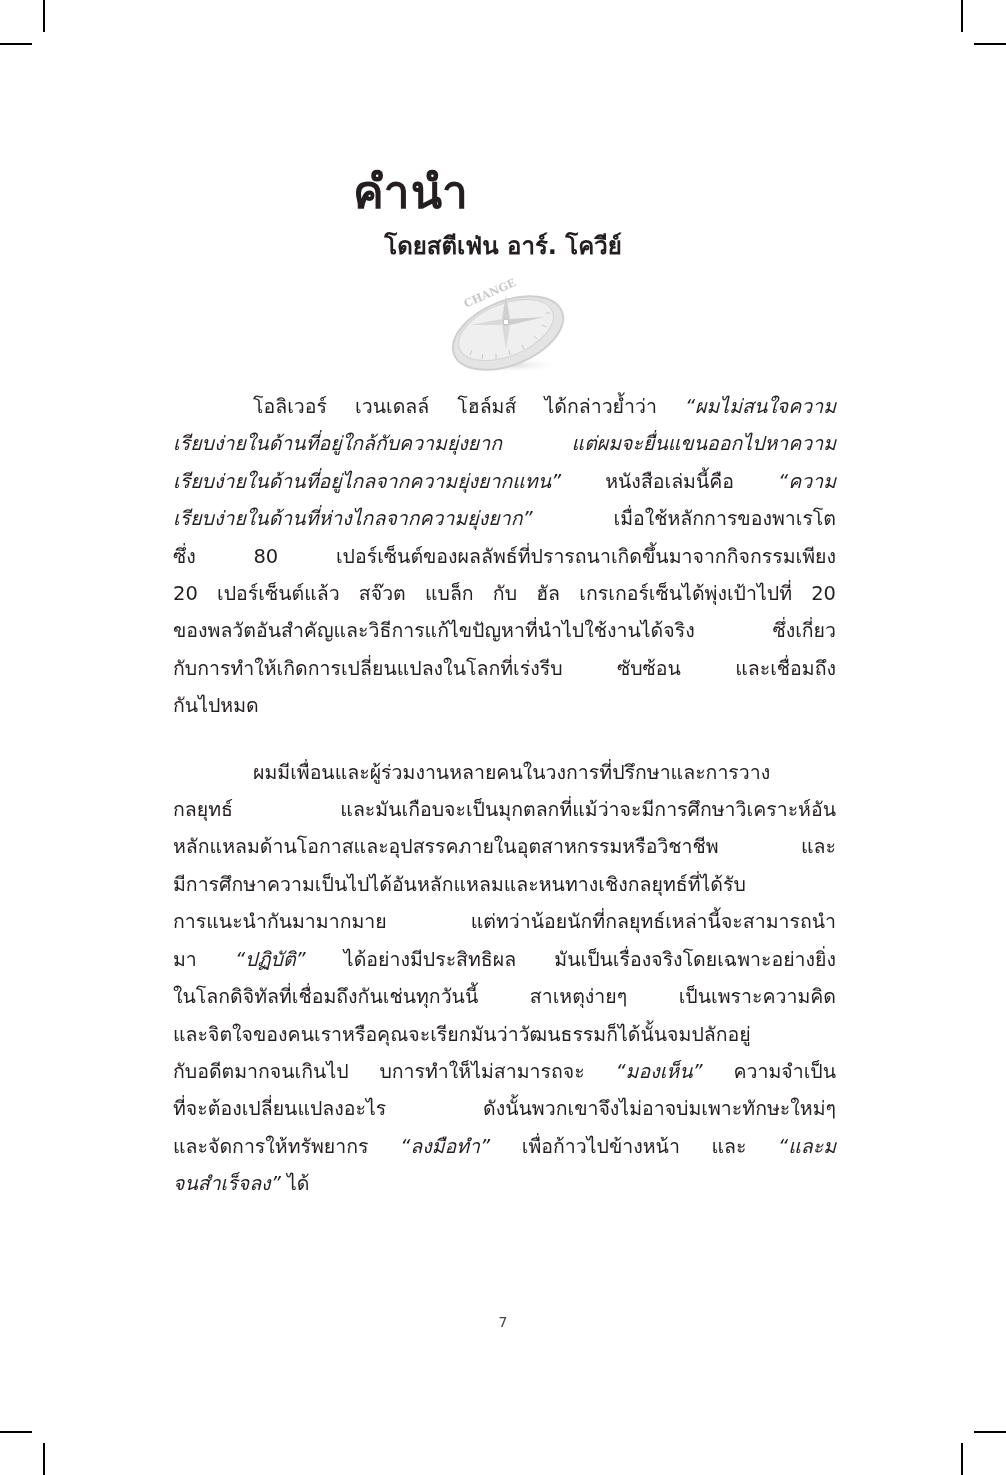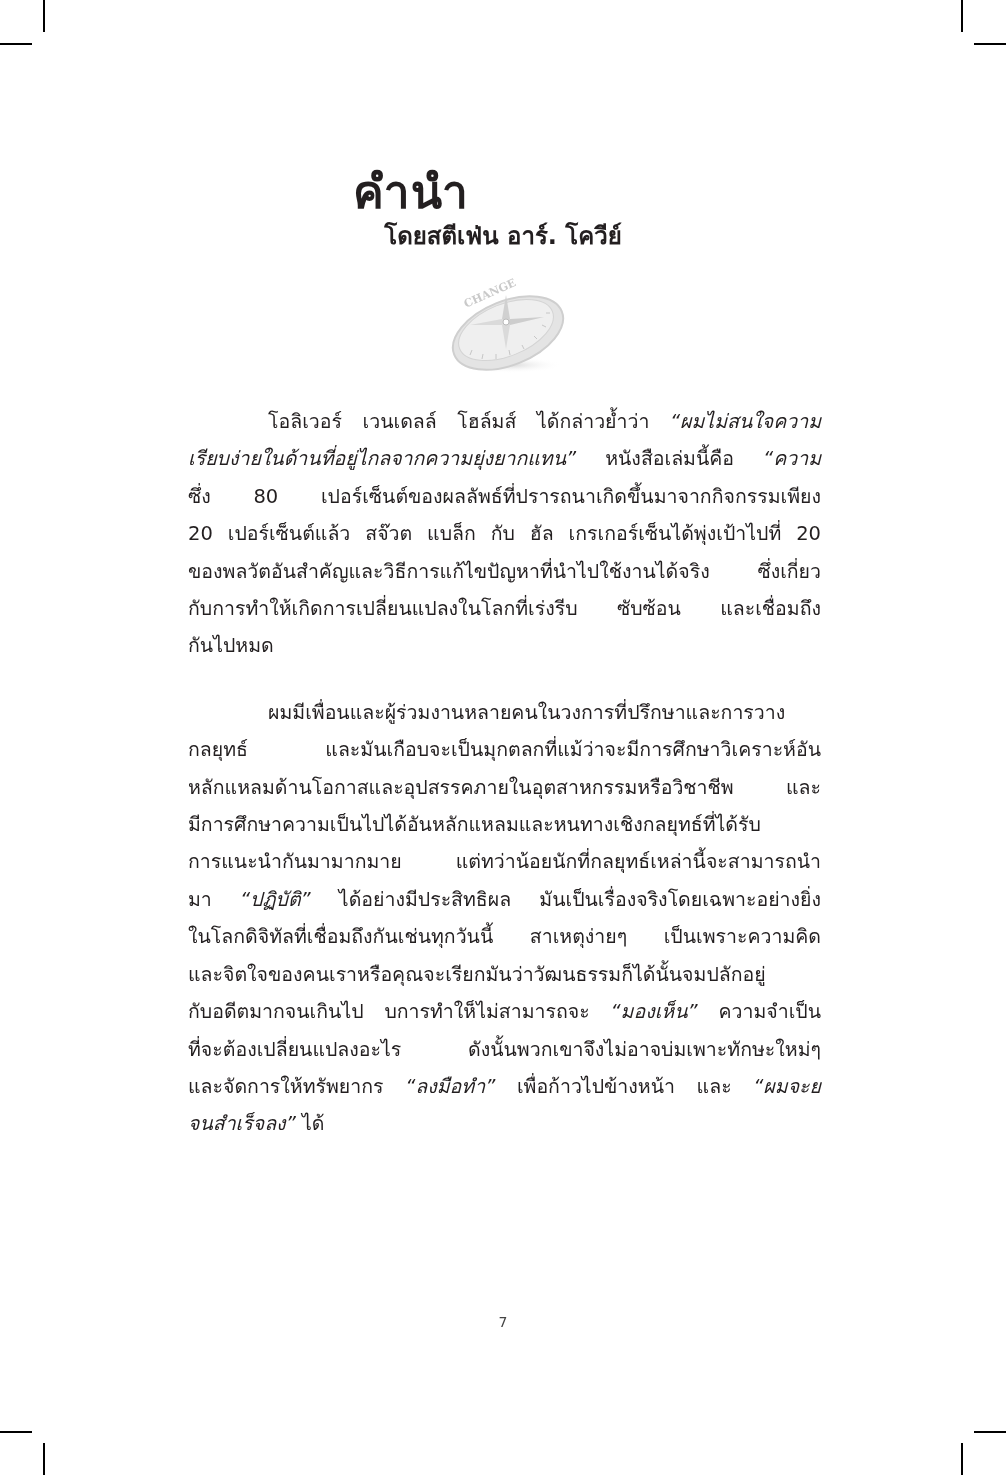--- a/index.html
+++ b/index.html
@@ -1,24 +1,24 @@
 <!DOCTYPE html>
 <html><head>
   <meta charset="utf-8">
   <style>
     html, body { margin: 0; padding: 0; background: #ffffff; }
     body { width: 1006px; height: 1475px; position: relative; overflow: hidden; font-family: "DejaVu Sans", sans-serif; color: #231f20; }
     .crop { position: absolute; background: #000; }
     .crop.v { width: 2px; height: 32px; }
     .crop.h { height: 2px; width: 32px; }
     .title { position: absolute; top: 155px; left: 0; width: 822px; text-align: center; font-size: 46px; font-weight: bold; letter-spacing: 1px; }
-    .subtitle { position: absolute; top: 216px; left: 0; width: 1006px; text-align: center; font-size: 24px; font-weight: bold; }
+    .subtitle { position: absolute; top: 226px; left: 0; width: 1006px; text-align: center; font-size: 24px; font-weight: bold; }
     .compass { position: absolute; top: 275px; left: 440px; width: 130px; height: 100px; }
     .body-text { position: absolute; left: 173px; width: 663px; top: 388px; font-size: 19.5px; line-height: 37.4px; text-align: justify; }
-    .para { margin: 15px; text-indent: 80px; }
+    .para { margin: 0; text-indent: 80px; }
     .para + .para { margin-top: 29px; }
     .line { display: block; text-align-last: justify; white-space: nowrap; }
     .line.last { text-align-last: left; }
     .line.first { text-indent: 80px; }
     em { font-style: italic; }
     .page-num { position: absolute; top: 1314px; left: 0; width: 1006px; text-align: center; font-size: 14px; color: #444; }
   </style>
 </head>
 <body>
 
@@ -60,36 +60,38 @@
     <polygon points="30,50 62,44 66,47 62,50" fill="#dadada"></polygon>
     <polygon points="104,42 70,44 66,47 70,50" fill="#cdcdcd"></polygon>
     <circle cx="66" cy="47" r="3" fill="#ffffff" stroke="#bbb"></circle>
     <text x="22" y="26" transform="rotate(-24 40 20)" font-family="DejaVu Serif, serif" font-size="11" font-weight="bold" fill="#c9c9c9">CHANGE</text>
   </svg>
 </div>
 
 <div class="body-text" id="body-text">
     <div class="para" style="text-indent: 0px;">
       <span class="line first"><span>โอลิเวอร์ เวนเดลล์ โฮล์มส์ ได้กล่าวย้ำว่า </span><em>“ผมไม่สนใจความ</em></span>
+      <span class="line"><em>เรียบง่ายในด้านที่อยู่ใกล้กับความยุ่งยาก แต่ผมจะยื่นแขนออกไปหาความ</em></span>
       <span class="line"><em>เรียบง่ายในด้านที่อยู่ไกลจากความยุ่งยากแทน”</em><span> หนังสือเล่มนี้คือ </span><em>“ความ</em></span>
+      <span class="line"><em>เรียบง่ายในด้านที่ห่างไกลจากความยุ่งยาก”</em><span> เมื่อใช้หลักการของพาเรโต</span></span>
       <span class="line"><span>ซึ่ง 80 เปอร์เซ็นต์ของผลลัพธ์ที่ปรารถนาเกิดขึ้นมาจากกิจกรรมเพียง</span></span>
       <span class="line"><span>20 เปอร์เซ็นต์แล้ว สจ๊วต แบล็ก กับ ฮัล เกรเกอร์เซ็นได้พุ่งเป้าไปที่ 20</span></span>
       <span class="line"><span>ของพลวัตอันสำคัญและวิธีการแก้ไขปัญหาที่นำไปใช้งานได้จริง ซึ่งเกี่ยว</span></span>
       <span class="line"><span>กับการทำให้เกิดการเปลี่ยนแปลงในโลกที่เร่งรีบ ซับซ้อน และเชื่อมถึง</span></span>
       <span class="line last"><span>กันไปหมด</span></span>
     </div>
     <div class="para" style="margin-top: 29px; text-indent: 0px;">
       <span class="line first"><span>ผมมีเพื่อนและผู้ร่วมงานหลายคนในวงการที่ปรึกษาและการวาง</span></span>
       <span class="line"><span>กลยุทธ์ และมันเกือบจะเป็นมุกตลกที่แม้ว่าจะมีการศึกษาวิเคราะห์อัน</span></span>
       <span class="line"><span>หลักแหลมด้านโอกาสและอุปสรรคภายในอุตสาหกรรมหรือวิชาชีพ และ</span></span>
       <span class="line"><span>มีการศึกษาความเป็นไปได้อันหลักแหลมและหนทางเชิงกลยุทธ์ที่ได้รับ</span></span>
       <span class="line"><span>การแนะนำกันมามากมาย แต่ทว่าน้อยนักที่กลยุทธ์เหล่านี้จะสามารถนำ</span></span>
       <span class="line"><span>มา </span><em>“ปฏิบัติ”</em><span> ได้อย่างมีประสิทธิผล มันเป็นเรื่องจริงโดยเฉพาะอย่างยิ่ง</span></span>
       <span class="line"><span>ในโลกดิจิทัลที่เชื่อมถึงกันเช่นทุกวันนี้ สาเหตุง่ายๆ เป็นเพราะความคิด</span></span>
       <span class="line"><span>และจิตใจของคนเราหรือคุณจะเรียกมันว่าวัฒนธรรมก็ได้นั้นจมปลักอยู่</span></span>
       <span class="line"><span>กับอดีตมากจนเกินไป บการทำให็ไม่สามารถจะ </span><em>“มองเห็น”</em><span> ความจำเป็น</span></span>
       <span class="line"><span>ที่จะต้องเปลี่ยนแปลงอะไร ดังนั้นพวกเขาจึงไม่อาจบ่มเพาะทักษะใหม่ๆ</span></span>
-      <span class="line"><span>และจัดการให้ทรัพยากร </span><em>“ลงมือทำ”</em><span> เพื่อก้าวไปข้างหน้า และ </span><em>“ผมจะย</em></span>
+      <span class="line"><span>และจัดการให้ทรัพยากร </span><em>“ลงมือทำ”</em><span> เพื่อก้าวไปข้างหน้า และ </span><em>“และม</em></span>
       <span class="line last"><em>จนสำเร็จลง”</em><span> ได้</span></span>
     </div>
   </div>
 
 <div class="page-num">7</div>
 
 </body></html>

